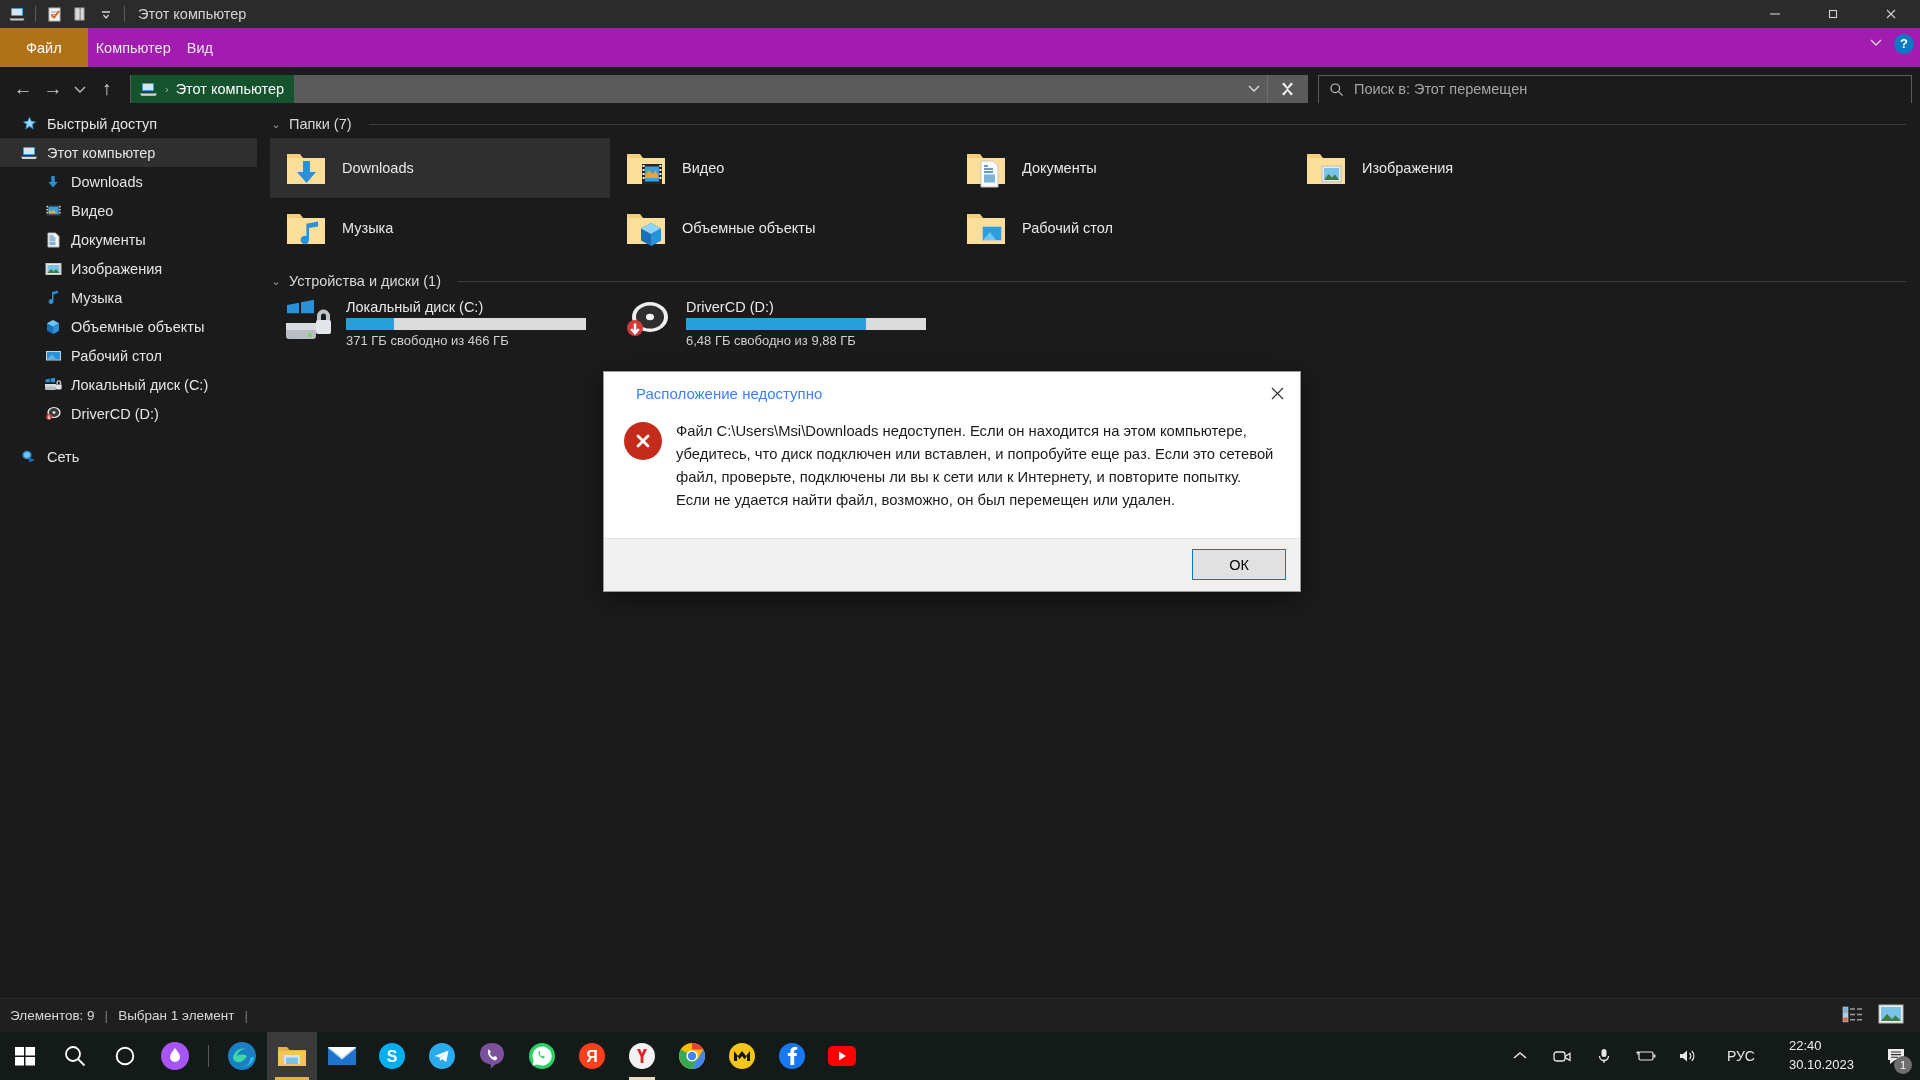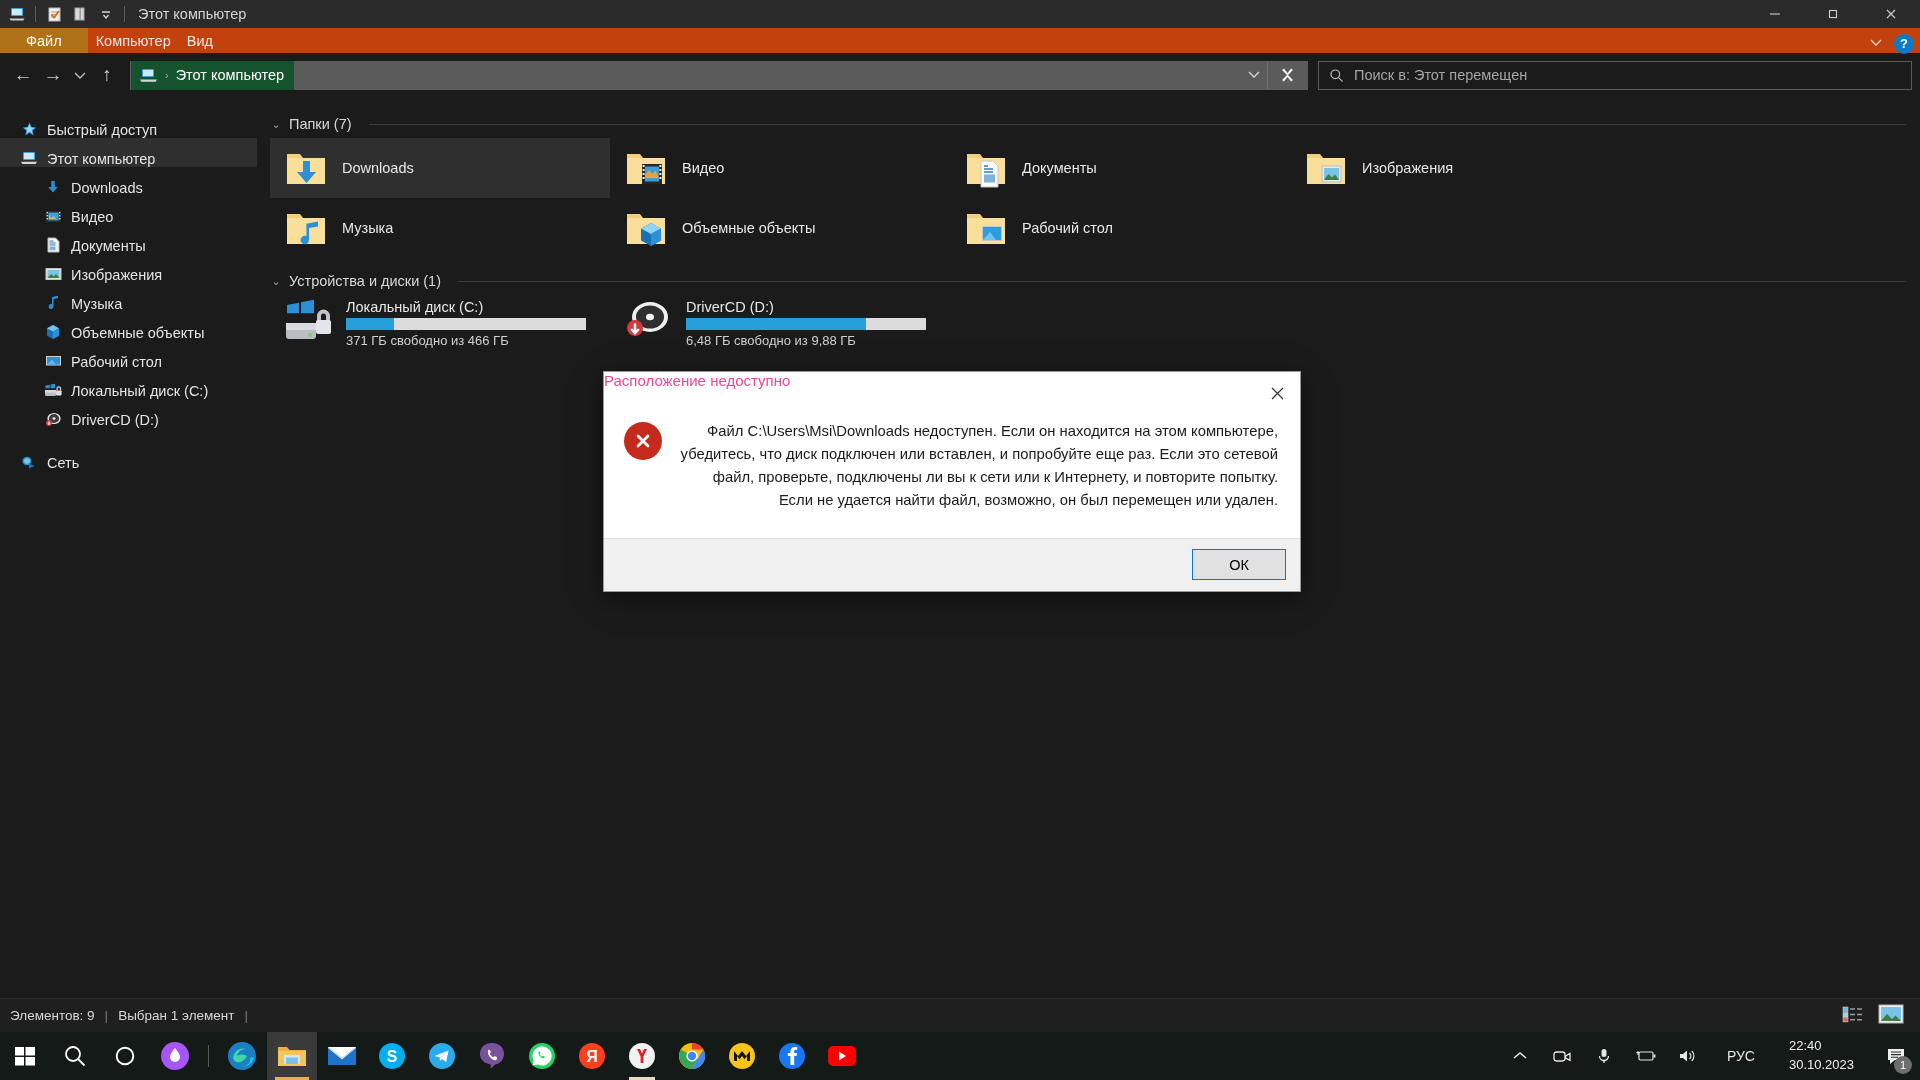--- a/index.html
+++ b/index.html
@@ -19,21 +19,21 @@
   }
   .qat { display:flex; align-items:center; gap:0; padding-left:4px; }
   .qat-btn { width:26px; height:26px; display:flex; align-items:center; justify-content:center; }
   .vsep { width:1px; height:16px; background:#5a5a5a; margin:0 5px; }
   .title-text { color:#d4d4d4; font-size:14.5px; margin-left:8px; white-space:nowrap; }
   .wincontrols { position:absolute; right:0; top:0; height:28px; display:flex; }
   .wc { width:58px; height:28px; display:flex; align-items:center; justify-content:center; }
 
   
   .ribbon {
-    height:25px; background:#c2410c; display:flex; align-items:stretch; position:relative;
+    height:39px; background:#a21caf; display:flex; align-items:stretch; position:relative;
   }
   .rtab {
     padding:0 8px; display:flex; align-items:center; font-size:14.5px;
     color:#e8e8e8; cursor:default;
   }
   .rtab.file { background:#b07219; color:#fff; padding:0 26px; }
   .ribbon-right { position:absolute; right:6px; top:0; height:31px; display:flex; align-items:center; gap:10px; }
   .help-btn {
     width:20px; height:20px; border-radius:50%; background:#0a7ac4; color:#fff;
     font-size:13px; display:flex; align-items:center; justify-content:center; font-weight:bold;
@@ -57,21 +57,21 @@
     display:flex; align-items:center; gap:10px; padding:0 10px;
   }
   .search-ph { color:#a6a6a6; font-size:14.5px; }
 
   
   .split { position:absolute; top:103px; left:0; right:0; bottom:34px; display:flex; }
   .navpane {
     width:258px; background:#1b1b1b; padding-top:6px; overflow:hidden;
     border-right:1px solid #1b1b1b;
   }
-  .navitem { height:29px; display:flex; align-items:flex-end; gap:9px; font-size:14.5px; color:#e4e4e4; padding-left:26px; }
+  .navitem { height:29px; display:flex; align-items:center; gap:9px; font-size:14.5px; color:#e4e4e4; padding-left:26px; }
   .navitem.root { padding-left:20px; }
   .navitem.child { padding-left:44px; }
   .navitem.selected { background:#2f2f2f; }
   .navitem.gap { margin-top:14px; }
   .navicon { width:18px; height:18px; display:flex; align-items:center; justify-content:center; flex:0 0 18px; }
 
   .content { flex:1; background:#1b1b1b; position:relative; padding:10px 0 0 12px; overflow:hidden; }
 
   .group-head { display:flex; align-items:center; gap:7px; padding:3px 0 6px 0; }
   .group-chev { color:#9a9a9a; font-size:11px; width:12px; text-align:center; }
@@ -100,23 +100,23 @@
   }
   .sb-sep { color:#7a7a7a; margin:0 10px; }
   .sb-views { margin-left:auto; display:flex; align-items:center; gap:14px; padding-right:6px; }
 
   
   .dialog {
     position:absolute; left:604px; top:372px; width:696px; background:#fff;
     color:#000; box-shadow:0 0 0 1px #9a9a9a, 0 6px 26px rgba(0,0,0,.55);
     font-family:"Liberation Sans", sans-serif; z-index:50;
   }
-  .dlg-title { height:42px; display:flex; padding-left:0; font-size:15px; color:#ec4899; }
+  .dlg-title { height:42px; display:flex; align-items:center; padding-left:32px; font-size:15px; color:#3b82f6; }
   .dlg-close { margin-left:auto; width:46px; height:42px; display:flex; align-items:center; justify-content:center; font-size:18px; color:#333; }
-  .dlg-body { display:flex; gap:14px; padding:6px 22px 26px 20px;text-align:right; }
+  .dlg-body { display:flex; gap:14px; padding:6px 22px 26px 20px; }
   .dlg-err { width:38px; height:38px; border-radius:50%; background:#c42b1c; color:#fff; display:flex; align-items:center; justify-content:center; font-size:26px; flex:0 0 38px; margin-top:2px; }
   .dlg-text { font-size:14.8px; line-height:1.55; color:#1a1a1a; }
   .dlg-foot { background:#f0f0f0; border-top:1px solid #dfdfdf; height:53px; display:flex; align-items:center; justify-content:flex-end; padding-right:14px; }
   .dlg-ok { width:94px; height:31px; background:#e1e1e1; border:1px solid #0078d7; font-size:14.5px; color:#000; display:flex; align-items:center; justify-content:center; }
 
   
   .taskbar {
     position:absolute; left:0; right:0; bottom:0; height:48px;
     background:#141a18; display:flex; align-items:center; z-index:60;
   }

